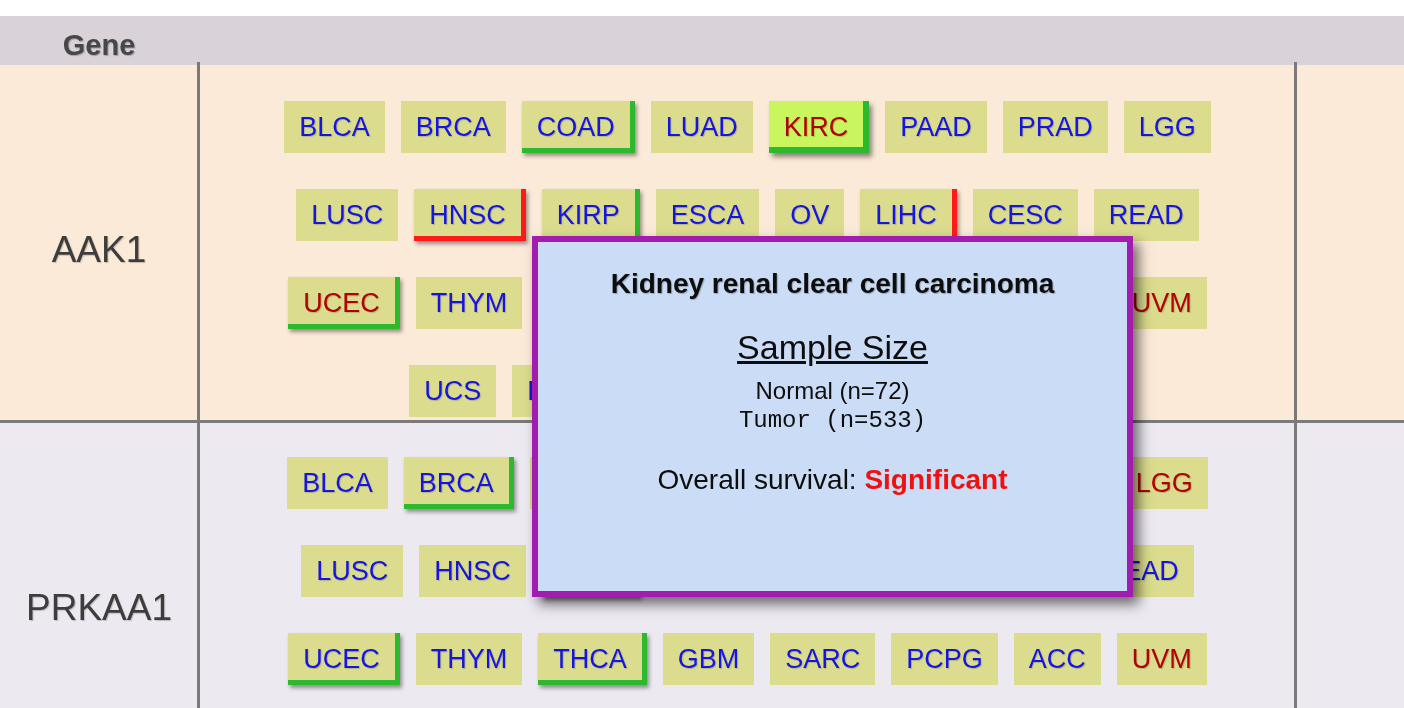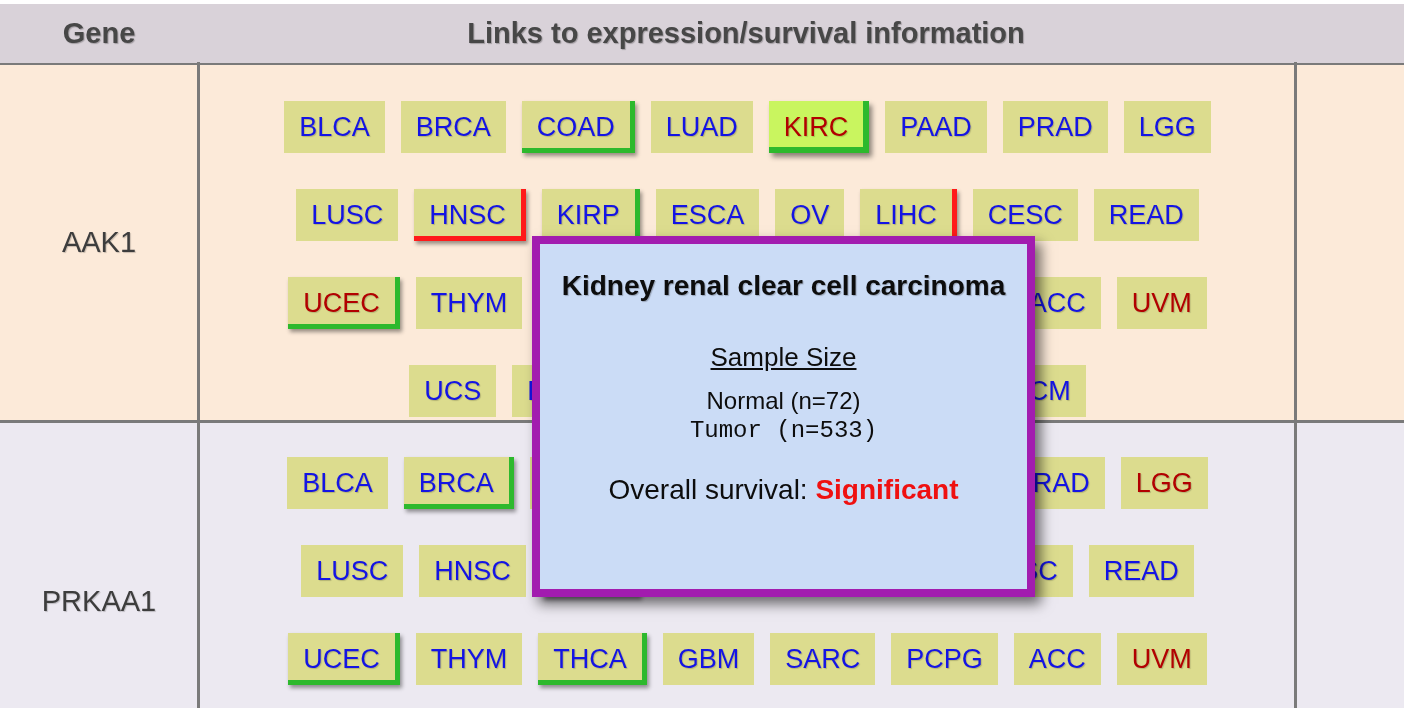--- a/index.html
+++ b/index.html
@@ -9,34 +9,34 @@
     --c-border_green:#2db92d; --c-border_red:#ff1a1a;
     --c-divider:#7a7a7a; --c-tooltip_bg:#cbdcf6;
     --c-down_green:#1f8c1f; --c-sig_red:#ef1010; --c-header_text:#474747;
   }
   *{box-sizing:border-box;margin:0;padding:0}
   html,body{width:1404px;height:708px;overflow:hidden;background:#fff;
     font-family:"Liberation Sans","DejaVu Sans",sans-serif;}
   .table{position:relative;width:1404px;height:708px;}
 
   
-  .hdr{position:absolute;left:0;top:4px;width:1404px;height:62px;
+  .hdr{position:absolute;left:0;top:16px;width:1404px;height:62px;
     background:var(--c-header_bg);border-bottom:3px solid var(--c-divider);text-align:right;}
   .hcell{position:absolute;top:0;height:59px;display:flex;align-items:center;justify-content:center;
     font-size:29px;font-weight:bold;color:var(--c-header_text);
     text-shadow:1px 1px 1px rgba(0,0,0,0.25);}
   .hcell.gene{left:0;width:198px;}
   .hcell.links{left:198px;width:1096px;}
 
   
   .band{position:absolute;left:0;width:1404px;}
   .band.aak1{top:65px;height:355px;background:var(--c-band1_bg);}
   .band.prkaa1{top:423px;height:285px;background:var(--c-band2_bg);}
-  .gene-cell{position:absolute;left:0;top:0;width:198px;display:flex;align-items:center;justify-content:center;
-    font-size:29px;color:#3d3d3d;text-shadow:1px 1px 1px rgba(0,0,0,0.2);}
+  .gene-cell{position:absolute;left:0;top:7px;width:198px;display:flex;align-items:center;justify-content:center;
+    font-size:37px;color:#3d3d3d;text-shadow:1px 1px 1px rgba(0,0,0,0.2);}
   .band.aak1 .gene-cell{height:355px;}
   .band.prkaa1 .gene-cell{height:356px;}
   .links-cell{position:absolute;left:201px;top:0;width:1093px;}
   .band.aak1 .links-cell{padding-top:36px;}
   .band.prkaa1 .links-cell{padding-top:34px;}
   .btn-row{display:flex;justify-content:center;gap:16px;margin-bottom:36px;}
 
   
   .cbtn{display:block;height:52px;line-height:52px;padding:0 15px;background:var(--c-button_bg);
     font-size:27px;text-decoration:none;white-space:nowrap;
@@ -50,42 +50,41 @@
   .cbtn.hovered{background:var(--c-button_hover_bg);
     border-right:6px solid var(--c-border_green);border-bottom:6px solid var(--c-border_green);
     box-shadow:3px 4px 5px rgba(0,0,0,0.45);}
 
   
   .vline{position:absolute;top:62px;bottom:0;width:3px;background:var(--c-divider);}
   .vline.v1{left:197px;} .vline.v2{left:1294px;}
   .hline{position:absolute;left:0;width:1404px;height:3px;background:var(--c-divider);top:420px;}
 
   
-  .tooltip{position:absolute;left:532px;top:236px;width:503px;height:361px;z-index:10;
-    background:var(--c-tooltip_bg);border:8px solid #a21caf;
+  .tooltip{position:absolute;left:532px;top:236px;width:601px;height:361px;z-index:10;
+    background:var(--c-tooltip_bg);border:6px solid #a21caf;
     box-shadow:6px 7px 12px rgba(0,0,0,0.55);text-align:center;color:#0d0d0d;}
   .tt-title{margin-top:26px;font-size:28px;font-weight:bold;line-height:32px;
     text-shadow:1px 1px 1px rgba(0,0,0,0.25);}
-  .tt-sample-h{margin-top:38px;font-size:26px;line-height:34px;text-decoration:underline;}
+  .tt-sample-h{margin-top:30px;font-size:34px;line-height:34px;text-decoration:underline;}
   .tt-sample{font-size:24px;line-height:26px;margin-top:14px;}
   .tt-sample.t2{margin-top:4px;font-family:Liberation Mono, monospace;}
   .tt-reg{margin-top:42px;font-size:28px;line-height:32px;}
   .tt-reg .val{font-weight:bold;color:var(--c-down_green);}
   .tt-surv{margin-top:30px;font-size:28px;line-height:32px;}
   .tt-surv .val{font-weight:bold;color:var(--c-sig_red);}
   .arrow-icon{display:inline-block;vertical-align:middle;transform:translateY(5px);margin-left:1px;}
 </style>
 </head>
 <body>
 
 <div class="table">
 
   <div class="hdr">
     <div class="hcell gene">Gene</div>
-    <div class="hcell links">Links to expression/survival information</div>
   </div>
 
   <div class="band aak1">
     <div class="gene-cell">AAK1</div>
     <div class="links-cell">
         <div class="btn-row">
           <a href="#" class="cbtn t-blue">BLCA</a>
           <a href="#" class="cbtn t-blue">BRCA</a>
           <a href="#" class="cbtn t-blue b-green">COAD</a>
           <a href="#" class="cbtn t-blue">LUAD</a>

